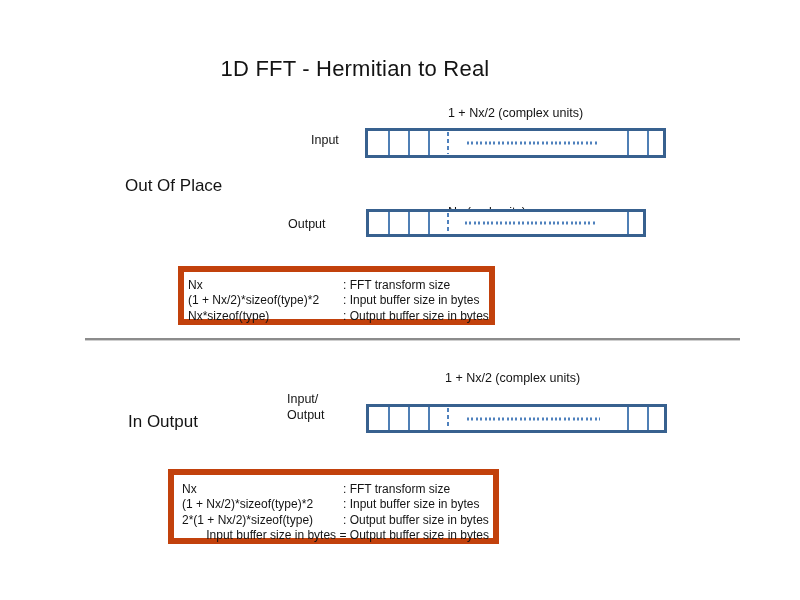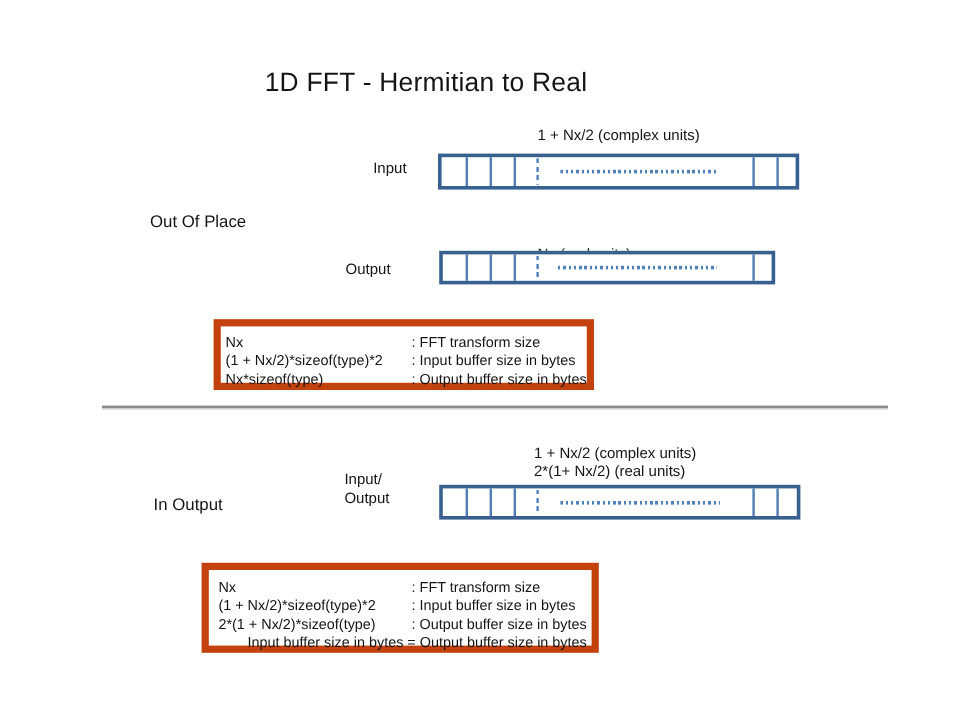--- a/index.html
+++ b/index.html
@@ -5,21 +5,21 @@
   html,body { margin:0; padding:0; background:#ffffff; }
   .canvas {
     position:relative; width:800px; height:600px; background:#ffffff;
     font-family:"Liberation Sans", sans-serif; color:#141414; overflow:hidden;
   }
   .title {
     position:absolute; left:140px; top:56px; width:430px;
     text-align:center; font-size:22px; letter-spacing:0.2px;
   }
   .label { position:absolute; font-size:12.5px; white-space:nowrap; }
-  .section-label { font-size:14px; }
+  .section-label { font-size:17px; }
   .center { text-align:center; }
 
   
   .buffer {
     position:absolute; box-sizing:border-box;
     border:3px solid #38618f; background:#ffffff;
   }
   .vd { position:absolute; top:0; bottom:0; width:2px; background:#4f7fb5; }
   .dash {
     position:absolute; top:1px; bottom:1px; width:2px;
@@ -94,21 +94,20 @@
       <span>: Output buffer size in bytes</span>
     </div>
   </div>
 
   <div class="section-hr"></div>
 
   <div class="label section-label" style="left:128px; top:412px;">In Output</div>
 
   <div class="label" style="left:445px; top:371px; line-height:15px;">
     <div>1 + Nx/2 (complex units)</div>
-    <div>2*(1+ Nx/2) (real units)</div>
   </div>
 
   <div class="label" style="left:287px; top:392px; line-height:15.5px;">
     <div>Input/</div>
     <div>Output</div>
   </div>
 
   <div class="buffer" style="left:366px; top:404px; width:301px; height:29px;">
     <i class="vd" style="left:19px;"></i>
     <i class="vd" style="left:39px;"></i>

